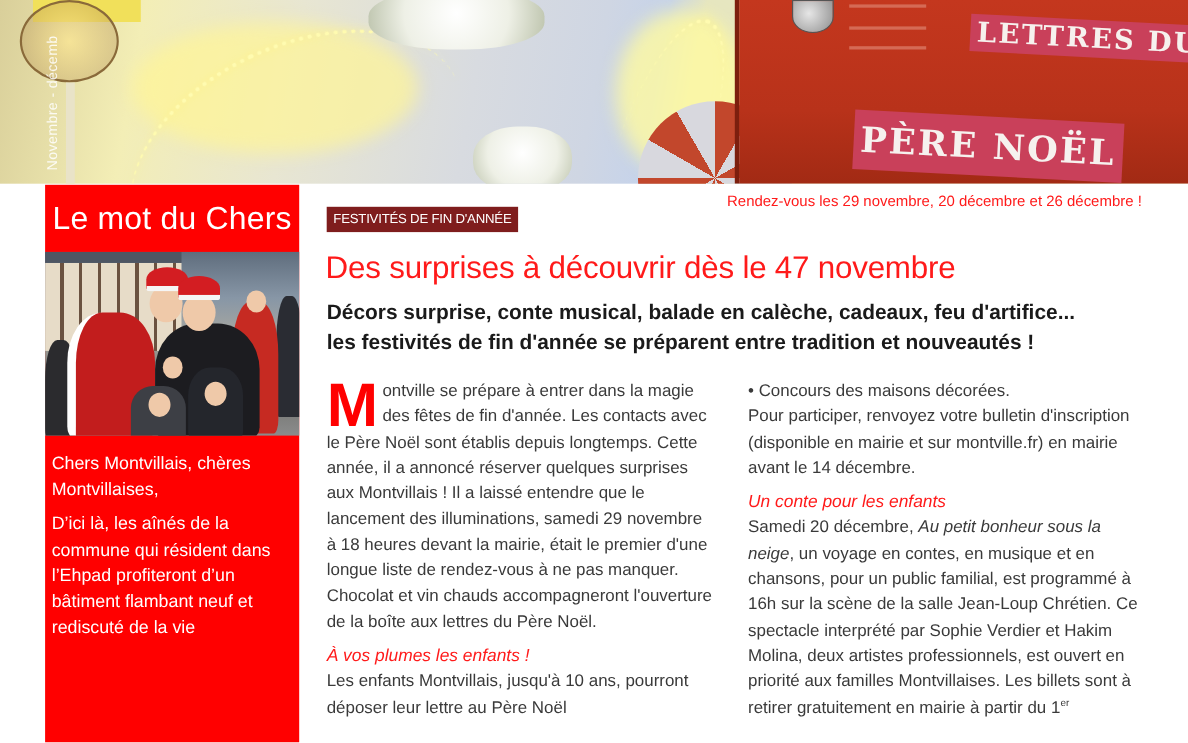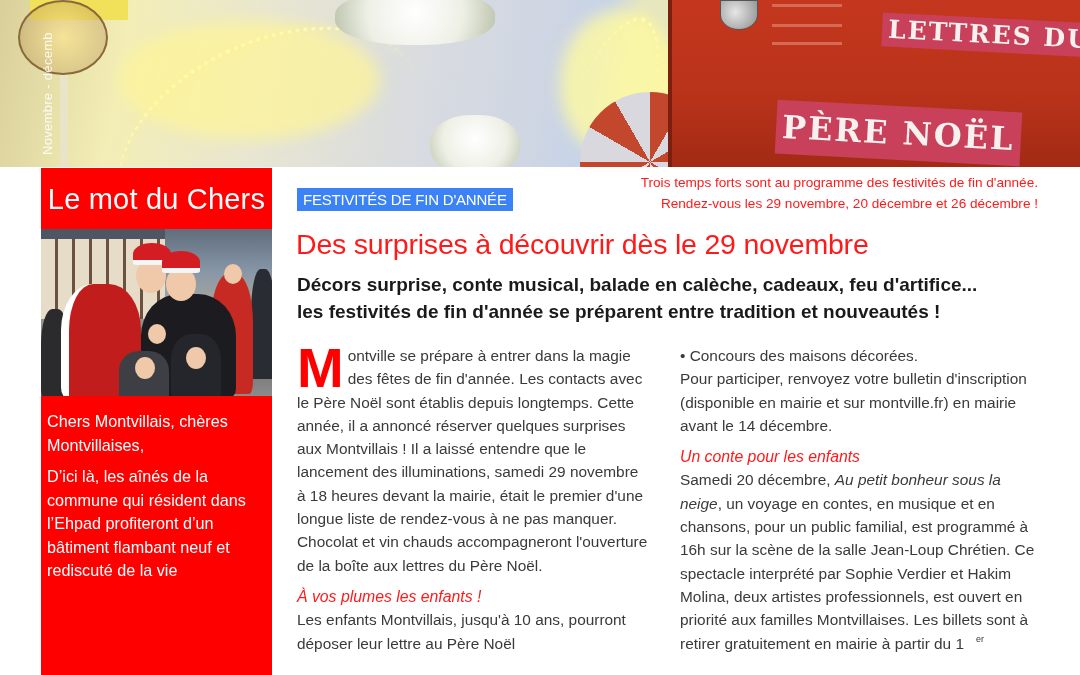--- a/index.html
+++ b/index.html
@@ -38,35 +38,35 @@
     background: linear-gradient(180deg, #5f6d7d 0%, #8796a6 25%, #a7a7a0 45%, #6e6e6a 75%, #8b8c8c 100%); }
   .sidebar-photo .house { position: absolute; left: 0; top: 0; width: 124px; height: 90px;
     background: repeating-linear-gradient(90deg, #e7dcc8 0 14px, #6b5240 14px 17px); border-top: 10px solid #4e5663; }
   .sidebar-photo .person { position: absolute; border-radius: 40% 40% 10% 10%; }
   .sidebar-photo .face { position: absolute; border-radius: 50%; background: #efc9a9; }
   .sidebar-photo .hat { position: absolute; border-radius: 50% 50% 10% 10%; background: #d31d22; border-bottom: 5px solid #f5f5f5; }
   .sidebar-text { padding: 14px 6px 0 6px; color: #ffffff; font-size: 16.2px; line-height: 23.5px; }
   .sidebar-text p { margin-bottom: 8px; }
 
   
-  .category-tag { position: absolute; left: 297px; top: 188px; height: 23px; padding: 0 6px; background: #3b82f6; color: #ffffff;
-    font-size: 15px; line-height: 23px; white-space: nowrap; letter-spacing: -0.2px; }
+  .category-tag { position: absolute; left: 297px; top: 188px; height: 23px; padding: 0 6px; background: #7f1d1d; color: #ffffff;
+    font-size: 12px; line-height: 23px; white-space: nowrap; letter-spacing: -0.2px; }
   .intro { position: absolute; right: 42px; top: 172px; text-align: right; color: #ff1a1a; font-size: 13.6px; line-height: 21px; white-space: nowrap; }
   .headline { position: absolute; left: 296px; top: 226px; color: #ff1a1a; font-size: 28.5px; font-weight: normal; line-height: 36px; white-space: nowrap; letter-spacing: -0.2px; }
   .lead { position: absolute; left: 297px; top: 271px; width: 760px; color: #1a1a1a; font-size: 19px; font-weight: bold; line-height: 27px; }
   .lead span { display: block; white-space: nowrap; }
 
   .col { position: absolute; top: 344px; color: #3a3a3a; font-size: 15.4px; line-height: 23.3px; }
   .col-left { left: 297px; width: 352px; }
   .col-right { left: 680px; width: 362px; }
   .col p { margin-bottom: 8px; }
   .dropcap { float: left; color: #ff0000; font-weight: bold; font-size: 56px; line-height: 44px; height: 44px; margin: 2px 4px 0 0; font-family: "Liberation Sans", sans-serif; }
   .subhead { color: #ff1a1a; font-size: 15.8px; line-height: 23.3px; font-style: italic; }
   .col i { font-style: italic; }
-  sup { font-size: 9px; vertical-align: super; line-height: 0; margin-left: 12px; }
+  sup { font-size: 9px; vertical-align: super; line-height: 0; }
 </style>
 </head>
 <body>
 
 <div class="hero">
   <div class="glow" style="left:120px;top:20px;width:260px;height:120px;background:rgba(255,245,150,0.7);"></div>
   <div class="glow" style="left:560px;top:10px;width:120px;height:150px;background:rgba(255,250,160,0.8);"></div>
   <div class="lights" style="left:110px;top:40px;width:320px;height:200px;transform:rotate(-25deg);"></div>
   <div class="lights" style="left:560px;top:10px;width:80px;height:260px;transform:rotate(20deg);"></div>
   <div class="gift"></div>
@@ -107,24 +107,23 @@
     <div class="face" style="left:107px;top:95px;width:18px;height:20px;"></div>
   </div>
   <div class="sidebar-text">
     <p>Chers Montvillais, chères Montvillaises,</p>
     <p>D’ici là, les aînés de la commune qui résident dans l’Ehpad profiteront d’un bâtiment flambant neuf et rediscuté de la vie</p>
   </div>
 </aside>
 
 <div class="category-tag">FESTIVITÉS DE FIN D'ANNÉE</div>
 <div class="intro">
-  <div>Trois temps forts sont au programme des festivités de fin d'année.</div>
   <div>Rendez-vous les 29 novembre, 20 décembre et 26 décembre !</div>
 </div>
-<h1 class="headline">Des surprises à découvrir dès le 29 novembre</h1>
+<h1 class="headline">Des surprises à découvrir dès le 47 novembre</h1>
 <div class="lead">
   <span>Décors surprise, conte musical, balade en calèche, cadeaux, feu d'artifice...</span>
   <span>les festivités de fin d'année se préparent entre tradition et nouveautés !</span>
 </div>
 
 <div class="col col-left">
   <p><span class="dropcap">M</span><span>ontville se prépare à entrer dans la magie des fêtes de fin d'année. Les contacts avec le Père Noël sont établis depuis longtemps. Cette année, il a annoncé réserver quelques surprises aux Montvillais ! Il a laissé entendre que le lancement des illuminations, samedi 29 novembre à 18 heures devant la mairie, était le premier d'une longue liste de rendez-vous à ne pas manquer. Chocolat et vin chauds accompagneront l'ouverture de la boîte aux lettres du Père Noël.</span></p>
   <div class="subhead">À vos plumes les enfants !</div>
   <p>Les enfants Montvillais, jusqu'à 10 ans, pourront déposer leur lettre au Père Noël</p>
 </div>

